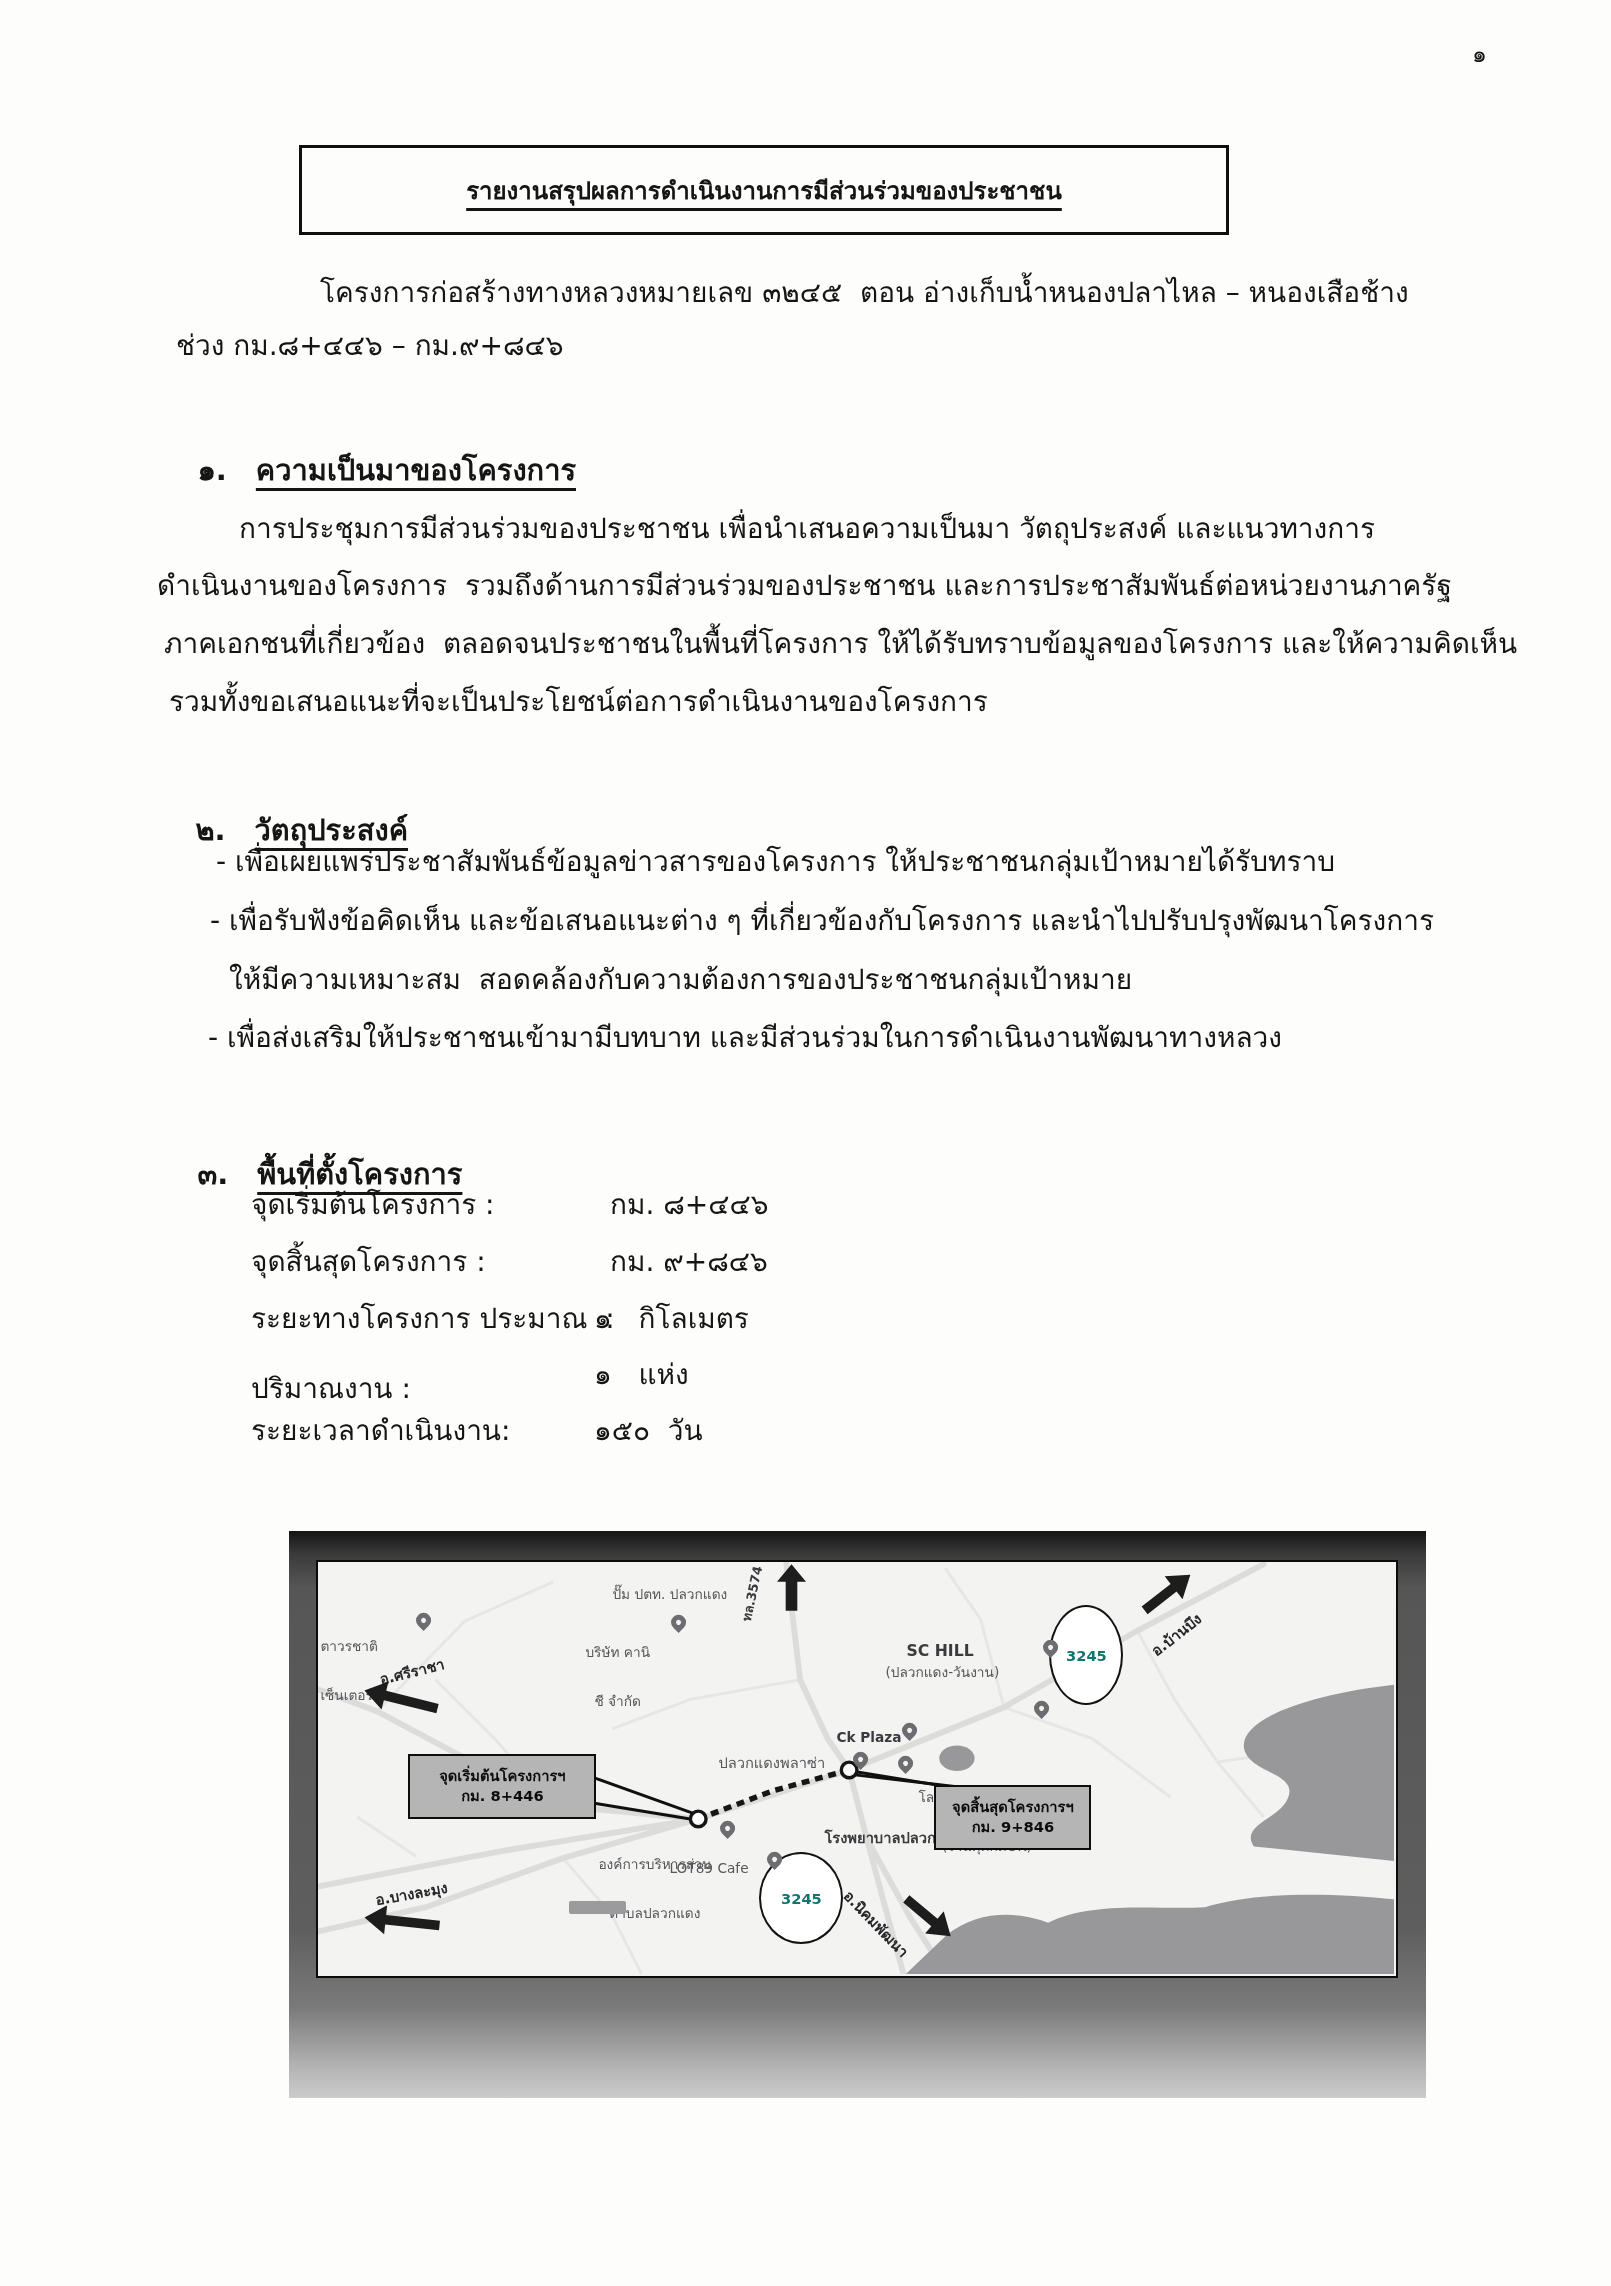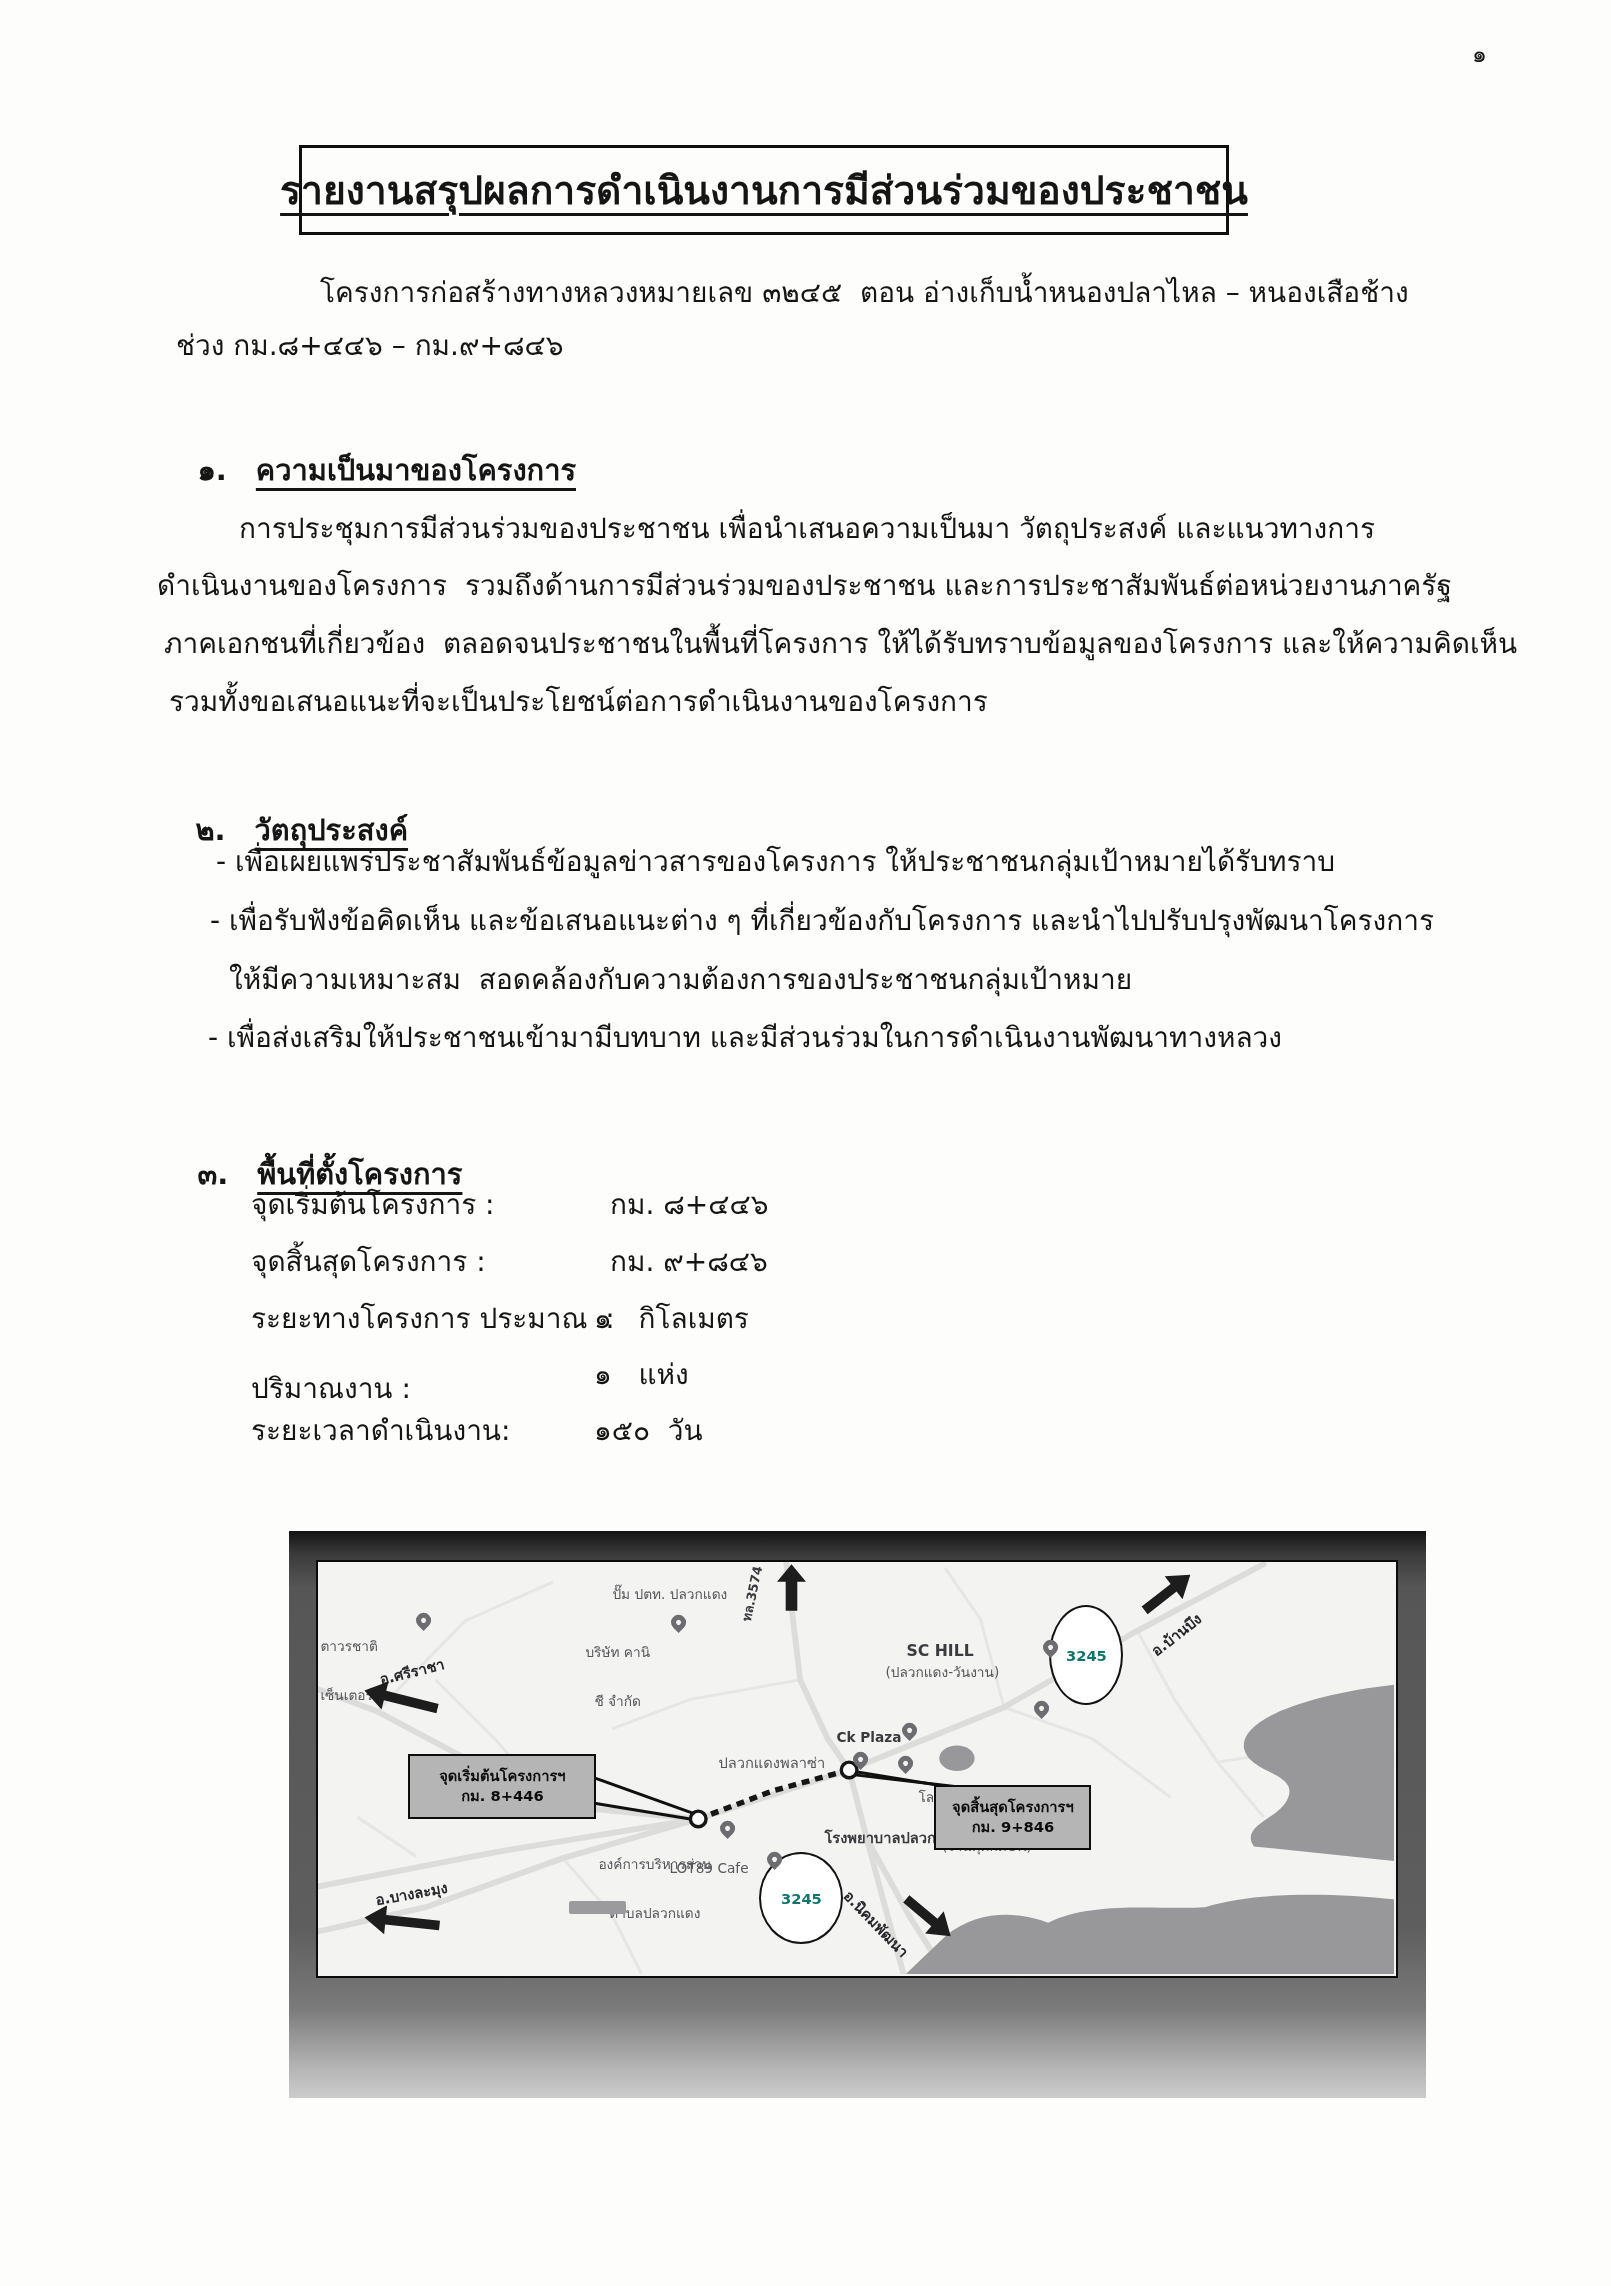--- a/index.html
+++ b/index.html
@@ -5,21 +5,21 @@
   html,body{margin:0;padding:0;background:#dfdfdf;}
   .page{position:relative;width:1611px;height:2287px;background:#fdfdfb;
         font-family:"DejaVu Sans",sans-serif;color:#151515;overflow:hidden;}
   .abs{position:absolute;white-space:pre;}
   .body-line{font-size:28px;line-height:1.2;}
   .head-line{font-size:29px;font-weight:bold;}
   .uline{text-decoration:underline;text-decoration-thickness:2.5px;text-underline-offset:7.8px;}
   .pagenum{font-size:23.5px;}
   .title-box{position:absolute;left:299px;top:145px;width:924px;height:84px;
              border:3.9px solid #0f0f0f;display:flex;align-items:center;justify-content:center;}
-  .title-text{font-size:39px;font-weight:bold;white-space:pre;
+  .title-text{font-size:24px;font-weight:bold;white-space:pre;
               text-decoration:underline;text-decoration-thickness:2.9px;text-underline-offset:8.8px;}
   
   .photo{position:absolute;left:289px;top:1531px;width:1137px;height:567px;
          background:linear-gradient(180deg,#141414 0%,#3a3a3a 4%,#565656 10%,#5e5e5e 70%,
                     #7a7a7a 84%,#b6b6b6 95%,#cccccc 100%);}
   .mapinner{position:absolute;left:27.4px;top:29px;width:1082px;height:418px;box-sizing:border-box;
             background:#f3f3f1;border:2.9px solid #0b0b0b;overflow:hidden;}
   .map-svg{position:absolute;left:0;top:0;width:1076px;height:412px;}
   .maplabel{position:absolute;color:#56565b;font-size:13.7px;line-height:1.2;white-space:pre;}
   .maplabel.bold{font-weight:bold;color:#3a3a3f;}

